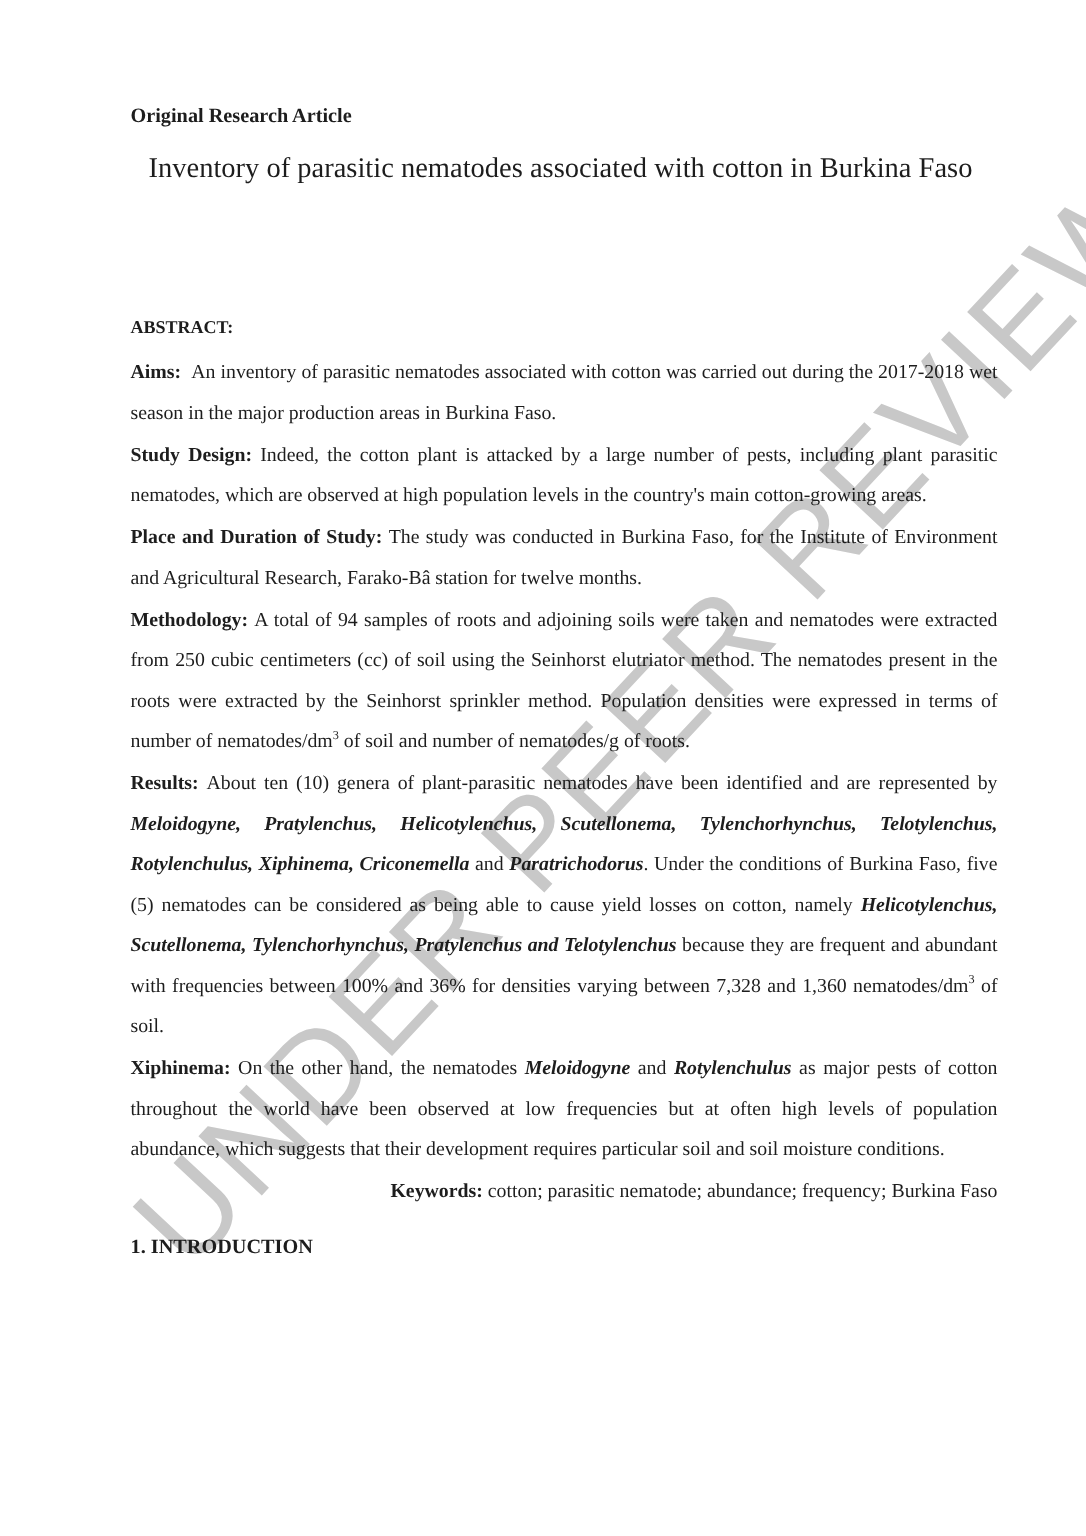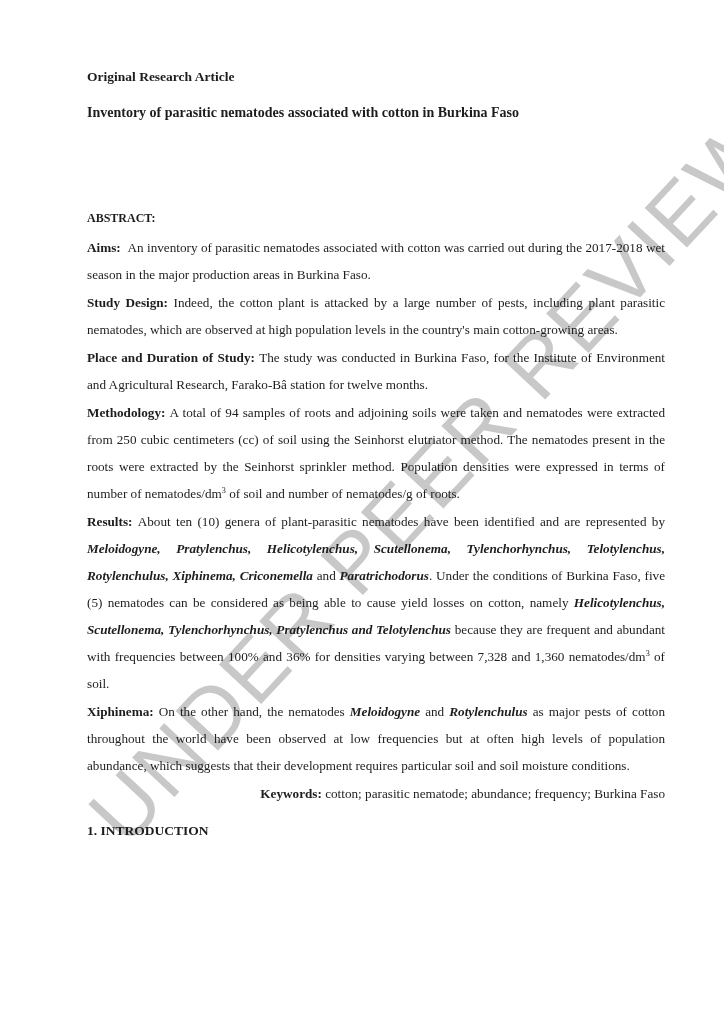--- a/index.html
+++ b/index.html
@@ -39,24 +39,24 @@
     z-index: 1;
     padding: 69px 59px 0 87px;
   }
   .article-type {
     margin: 0 0 17px 0;
     font-size: 13.5px;
     line-height: 16px;
     font-weight: bold;
   }
   .title {
-    margin: 0;
-    font-size: 14px;
+    margin: 12px;
+    font-size: 19px;
     line-height: 22px;
-    font-weight: bold;
+    font-weight: normal;
     white-space: nowrap;
   }
   .abstract-heading {
     margin: 81px 0 2px 0;
     font-size: 12px;
     line-height: 27px;
     font-weight: bold;
   }
   .body-par {
     margin: 0 0 1px 0;

